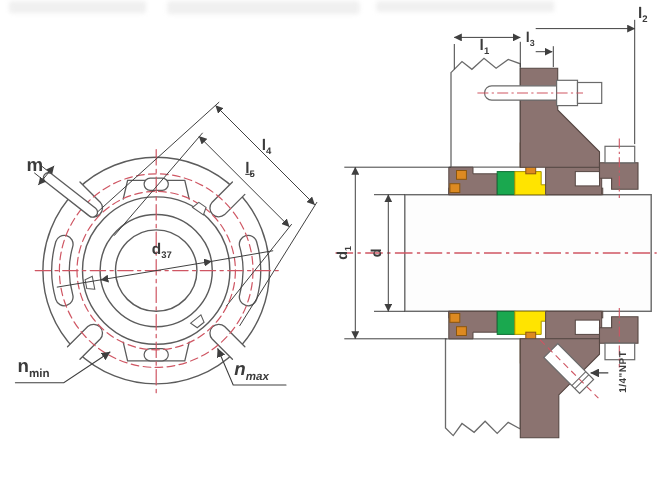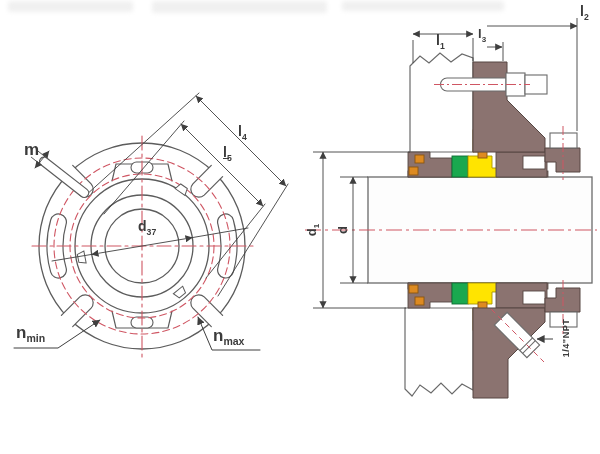--- a/index.html
+++ b/index.html
@@ -197,21 +197,21 @@
       </g>
       <line x1="553" y1="339" x2="537" y2="339" stroke="#3f3f3f" stroke-width="1" marker-end="url(#arw)"></line>
     </g>
   </svg>
 
   <span class="lbl f17" style="left:24px;top:141px;"><span>m</span><sub></sub></span>
   <span class="lbl f14" style="left:238px;top:124px;"><span>l</span><sub>4</sub></span>
   <span class="lbl f14" style="left:223px;top:145px;text-decoration:underline;"><span>l</span><sub>5</sub></span>
   <span class="lbl f14" style="left:138px;top:219px;"><span>d</span><sub>37</sub></span>
   <span class="lbl f17" style="left:16px;top:324px;"><span>n</span><sub>min</sub></span>
-  <span class="lbl f17" style="left:213px;top:327px;"><span>n</span><sub>max</sub></span>
+  <span class="lbl f17" style="left:213px;top:327px;font-style:italic;"><span>n</span><sub>max</sub></span>
 
   <span class="lbl f14" style="left:436px;top:12px;margin-top:21px;"><span>l</span><sub>1</sub></span>
   <span class="lbl f13" style="left:478px;top:27px;"><span>l</span><sub>3</sub></span>
   <span class="lbl f14" style="left:580px;top:4px;"><span>l</span><sub>2</sub></span>
   <span class="lbl f13 rot" style="left:313px;top:230px;"><span>d</span><sub>1</sub></span>
   <span class="lbl f13 rot" style="left:344px;top:230px;"><span>d</span><sub></sub></span>
   <span class="lbl f9 rot" style="left:568px;top:338px;"><span>1/4"NPT</span><sub></sub></span>
 
 </div>
 

